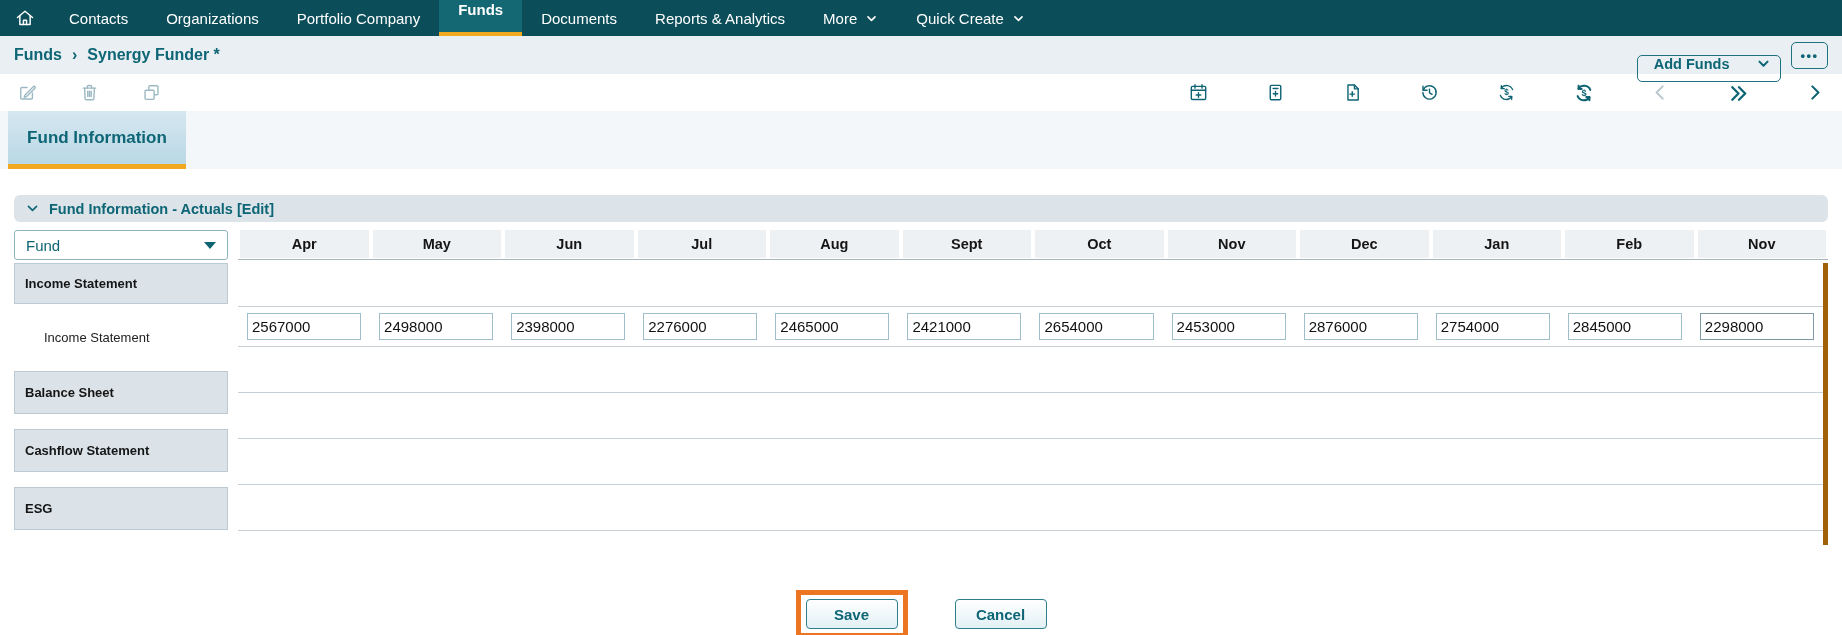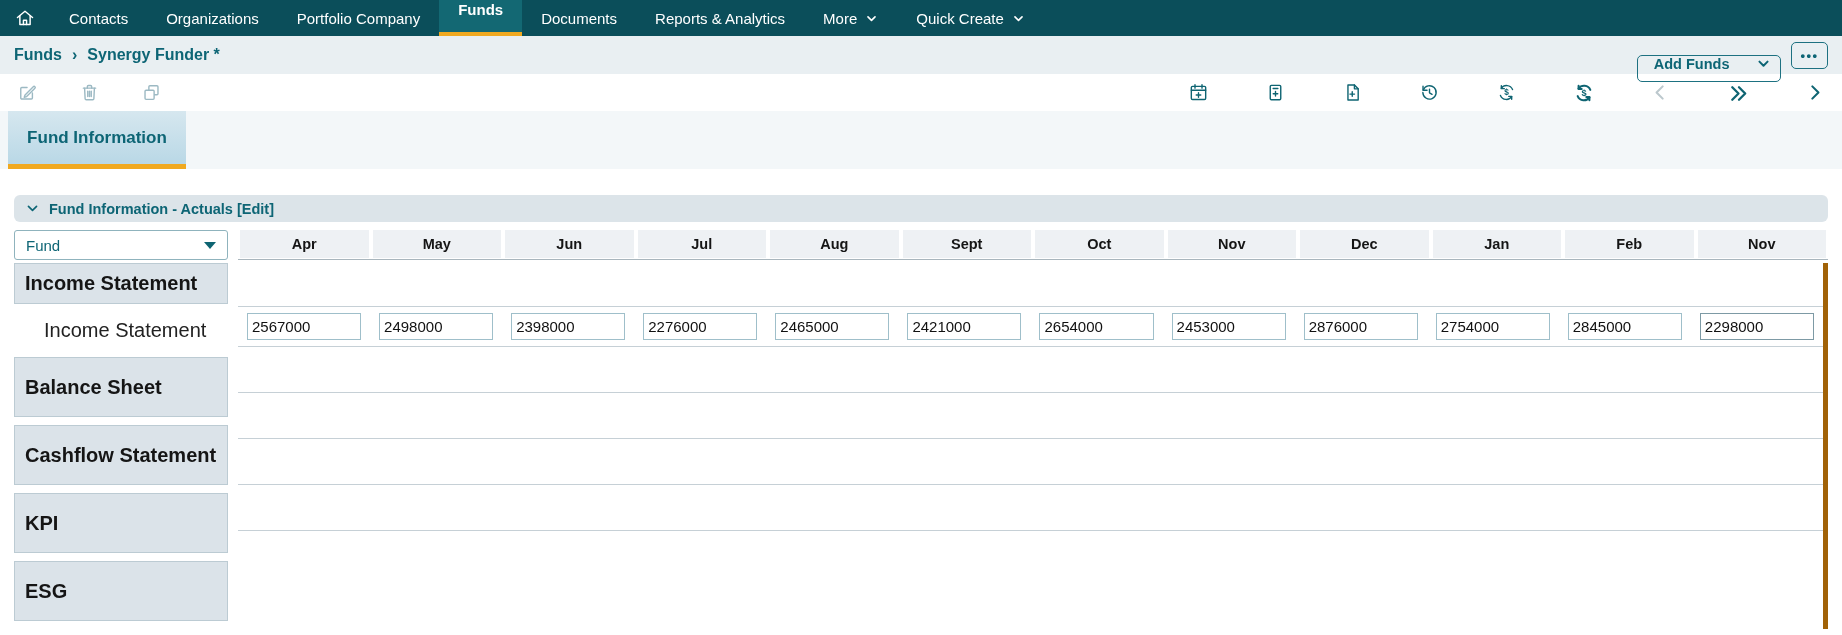--- a/index.html
+++ b/index.html
@@ -55,22 +55,22 @@
     display:flex; align-items:center; justify-content:space-between; padding:0 11px;
     color:#0d6575; font-size:15px; cursor:pointer; }
   .fund-select .tri { width:0; height:0; border-left:6px solid transparent; border-right:6px solid transparent; border-top:7px solid #0e6472; }
   .months { flex:1; display:flex; border-bottom:1px solid #a9b6bd; align-items:flex-start; }
   .mcell { flex:1; margin:0 2px; height:28px; background:#eef1f4; display:flex; align-items:center; justify-content:center;
     font-weight:bold; font-size:14.5px; color:#151515; }
 
   .grid-body { display:flex; margin-top:3px; }
   .labels { width:214px; flex:none; margin-right:10px; }
   .lcell { border:1px solid #bccbd3; background:#dbe3e9; display:flex; align-items:center;
-    padding-left:10px; font-weight:bold; font-size:20px; color:#151515; margin-bottom:8px; cursor:pointer; }
-  .lcell.g1 { height:41px; } .lcell.g { height:60px; }
+    padding-left:10px; font-weight:bold; font-size:13px; color:#151515; margin-bottom:15px; cursor:pointer; }
+  .lcell.g1 { height:41px; } .lcell.g { height:43px; }
   .lcell.child { background:#fff; border:none; font-weight:normal; padding-left:30px; height:37px; color:#222; }
   .data-wrap { flex:1; border-right:5px solid #a16207; }
   .drow { border-bottom:1px solid #c6d0d6; }
   .drow.r1 { height:44px; } .drow.g { height:46px; }
   .drow.inputs { height:40px; display:flex; align-items:center; }
   .dcell { flex:1; padding:0 9px; }
   .dcell input { width:100%; height:27px; border:1px solid #9fbfca; background:#fff;
     font-family:"Liberation Sans", sans-serif; font-size:15px; color:#111; padding:0 4px; border-radius:0; }
   .dcell input.focused { border-color:#7d9aa5; }
 
@@ -276,21 +276,20 @@
         <div class="mcell">Nov</div>
       </div>
     </div>
 
     <div class="grid-body">
       <div class="labels">
         <div class="lcell g1">Income Statement</div>
         <div class="lcell child">Income Statement</div>
         <div class="lcell g">Balance Sheet</div>
         <div class="lcell g">Cashflow Statement</div>
-        <div class="lcell g">KPI</div>
         <div class="lcell g">ESG</div>
       </div>
       <div class="data-wrap">
         <div class="drow r1"></div>
         <div class="drow inputs">
           <div class="dcell"><input type="text" value="2567000" style=""></div>
           <div class="dcell"><input type="text" value="2498000" style=""></div>
           <div class="dcell"><input type="text" value="2398000" style=""></div>
           <div class="dcell"><input type="text" value="2276000" style=""></div>
           <div class="dcell"><input type="text" value="2465000" style=""></div>

